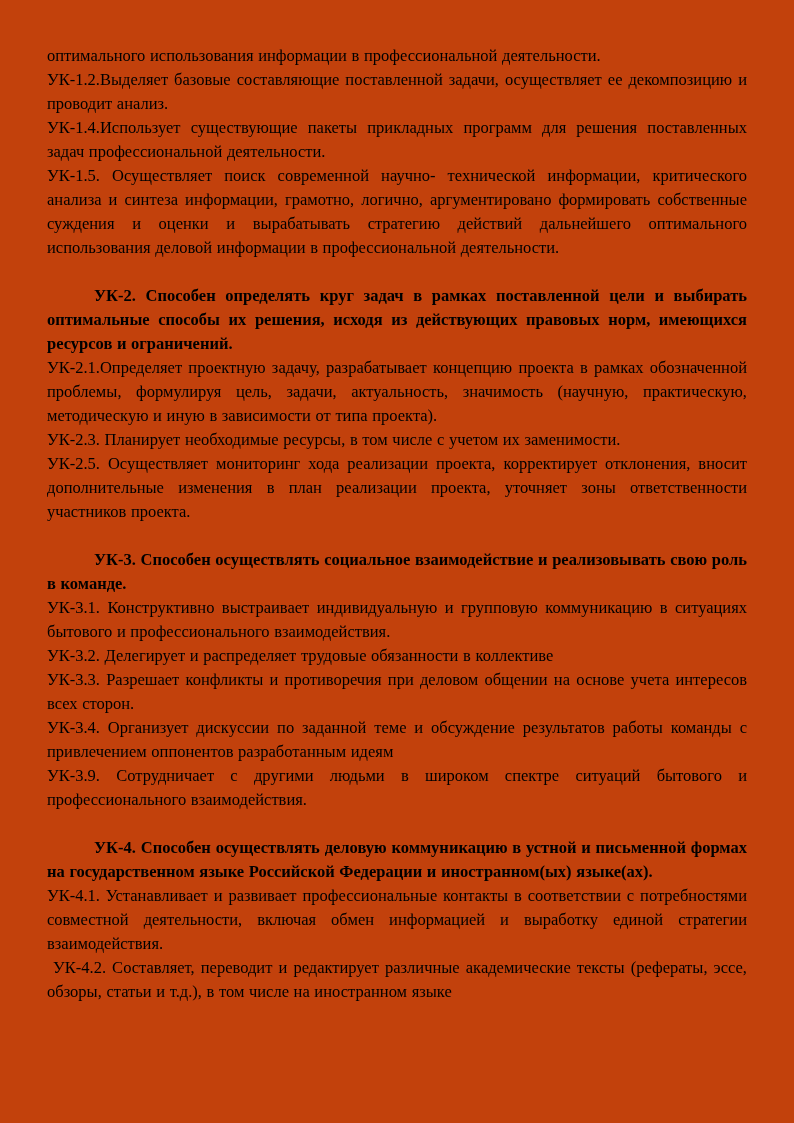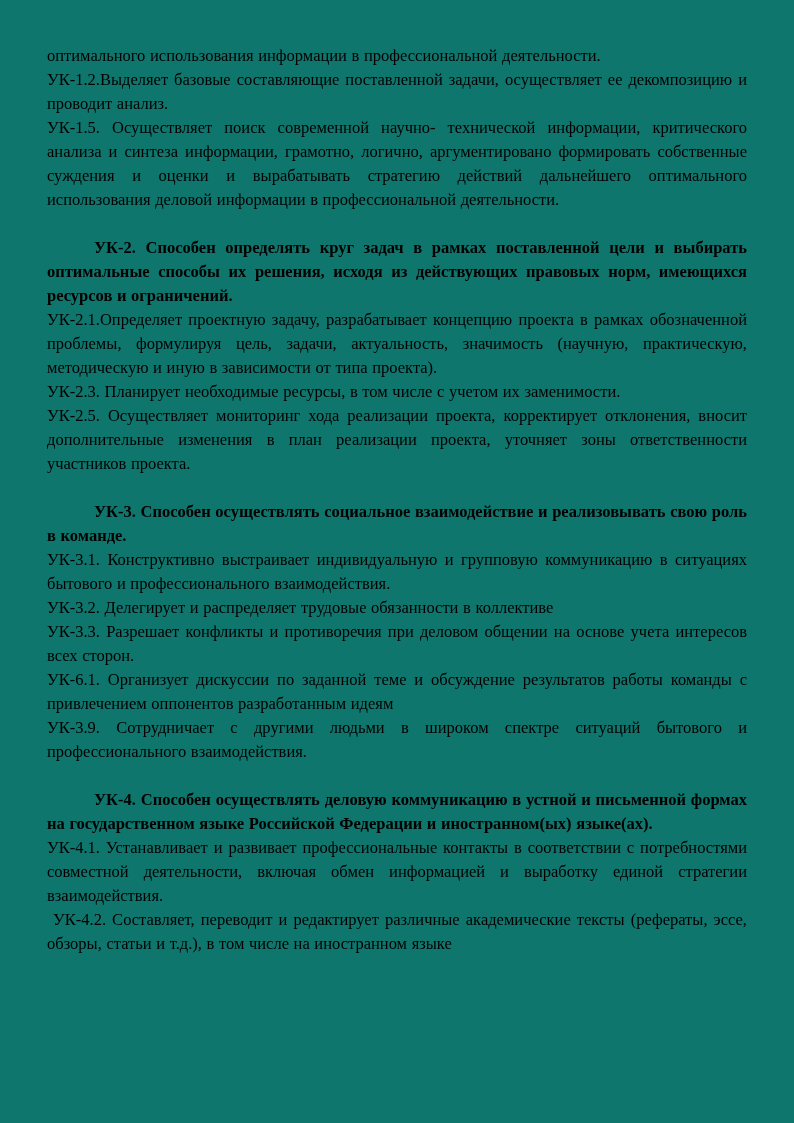--- a/index.html
+++ b/index.html
@@ -6,21 +6,21 @@
   html, body {
     margin: 0;
     padding: 0;
     background: #ffffff;
   }
   .page {
     position: relative;
     width: 794px;
     height: 1123px;
     margin: 0 auto;
-    background: #0f766e;
+    background: #c2410c;
     box-sizing: border-box;
     padding: 44px 47px 0 47px;
     overflow: hidden;
     color: #000000;
   }
   .doc-body p {
     margin: 0;
     font-family: "Liberation Serif", serif;
     font-size: 16.5px;
     line-height: 24px;
@@ -36,31 +36,32 @@
     height: 24px;
   }
 </style>
 </head>
 <body>
 
 <div class="page">
   <div class="doc-body" id="doc-body">
       <p class="paragraph">оптимального использования информации в профессиональной деятельности.</p>
       <p class="paragraph">УК-1.2.Выделяет базовые составляющие поставленной задачи, осуществляет ее декомпозицию и проводит анализ.</p>
+      <p class="paragraph">УК-1.4.Использует существующие пакеты прикладных программ для решения поставленных задач профессиональной деятельности.</p>
       <p class="paragraph">УК-1.5. Осуществляет поиск современной научно- технической информации, критического анализа и синтеза информации, грамотно, логично, аргументировано формировать собственные суждения и оценки и вырабатывать стратегию действий дальнейшего оптимального использования деловой информации в профессиональной деятельности.</p>
       <p class="spacer"></p>
       <p class="heading">УК-2. Способен определять круг задач в рамках поставленной цели и выбирать оптимальные способы их решения, исходя из действующих правовых норм, имеющихся ресурсов и ограничений.</p>
       <p class="paragraph">УК-2.1.Определяет проектную задачу, разрабатывает концепцию проекта в рамках обозначенной проблемы, формулируя цель, задачи, актуальность, значимость (научную, практическую, методическую и иную в зависимости от типа проекта).</p>
       <p class="paragraph">УК-2.3. Планирует необходимые ресурсы, в том числе с учетом их заменимости.</p>
       <p class="paragraph">УК-2.5. Осуществляет мониторинг хода реализации проекта, корректирует отклонения, вносит дополнительные изменения в план реализации проекта, уточняет зоны ответственности участников проекта.</p>
       <p class="spacer"></p>
       <p class="heading">УК-3. Способен осуществлять социальное взаимодействие и реализовывать свою роль в команде.</p>
       <p class="paragraph">УК-3.1. Конструктивно выстраивает индивидуальную и групповую коммуникацию в ситуациях бытового и профессионального взаимодействия.</p>
       <p class="paragraph">УК-3.2. Делегирует и распределяет трудовые обязанности в коллективе</p>
       <p class="paragraph">УК-3.3. Разрешает конфликты и противоречия при деловом общении на основе учета интересов всех сторон.</p>
-      <p class="paragraph">УК-6.1. Организует дискуссии по заданной теме и обсуждение результатов работы команды с привлечением оппонентов разработанным идеям</p>
+      <p class="paragraph">УК-3.4. Организует дискуссии по заданной теме и обсуждение результатов работы команды с привлечением оппонентов разработанным идеям</p>
       <p class="paragraph">УК-3.9. Сотрудничает с другими людьми в широком спектре ситуаций бытового и профессионального взаимодействия.</p>
       <p class="spacer"></p>
       <p class="heading">УК-4. Способен осуществлять деловую коммуникацию в устной и письменной формах на государственном языке Российской Федерации и иностранном(ых) языке(ах).</p>
       <p class="paragraph">УК-4.1. Устанавливает и развивает профессиональные контакты в соответствии с потребностями совместной деятельности, включая обмен информацией и выработку единой стратегии взаимодействия.</p>
       <p class="paragraph">&nbsp;УК-4.2. Составляет, переводит и редактирует различные академические тексты (рефераты, эссе, обзоры, статьи и т.д.), в том числе на иностранном языке</p>
     </div>
 </div>
 
 </body></html>

